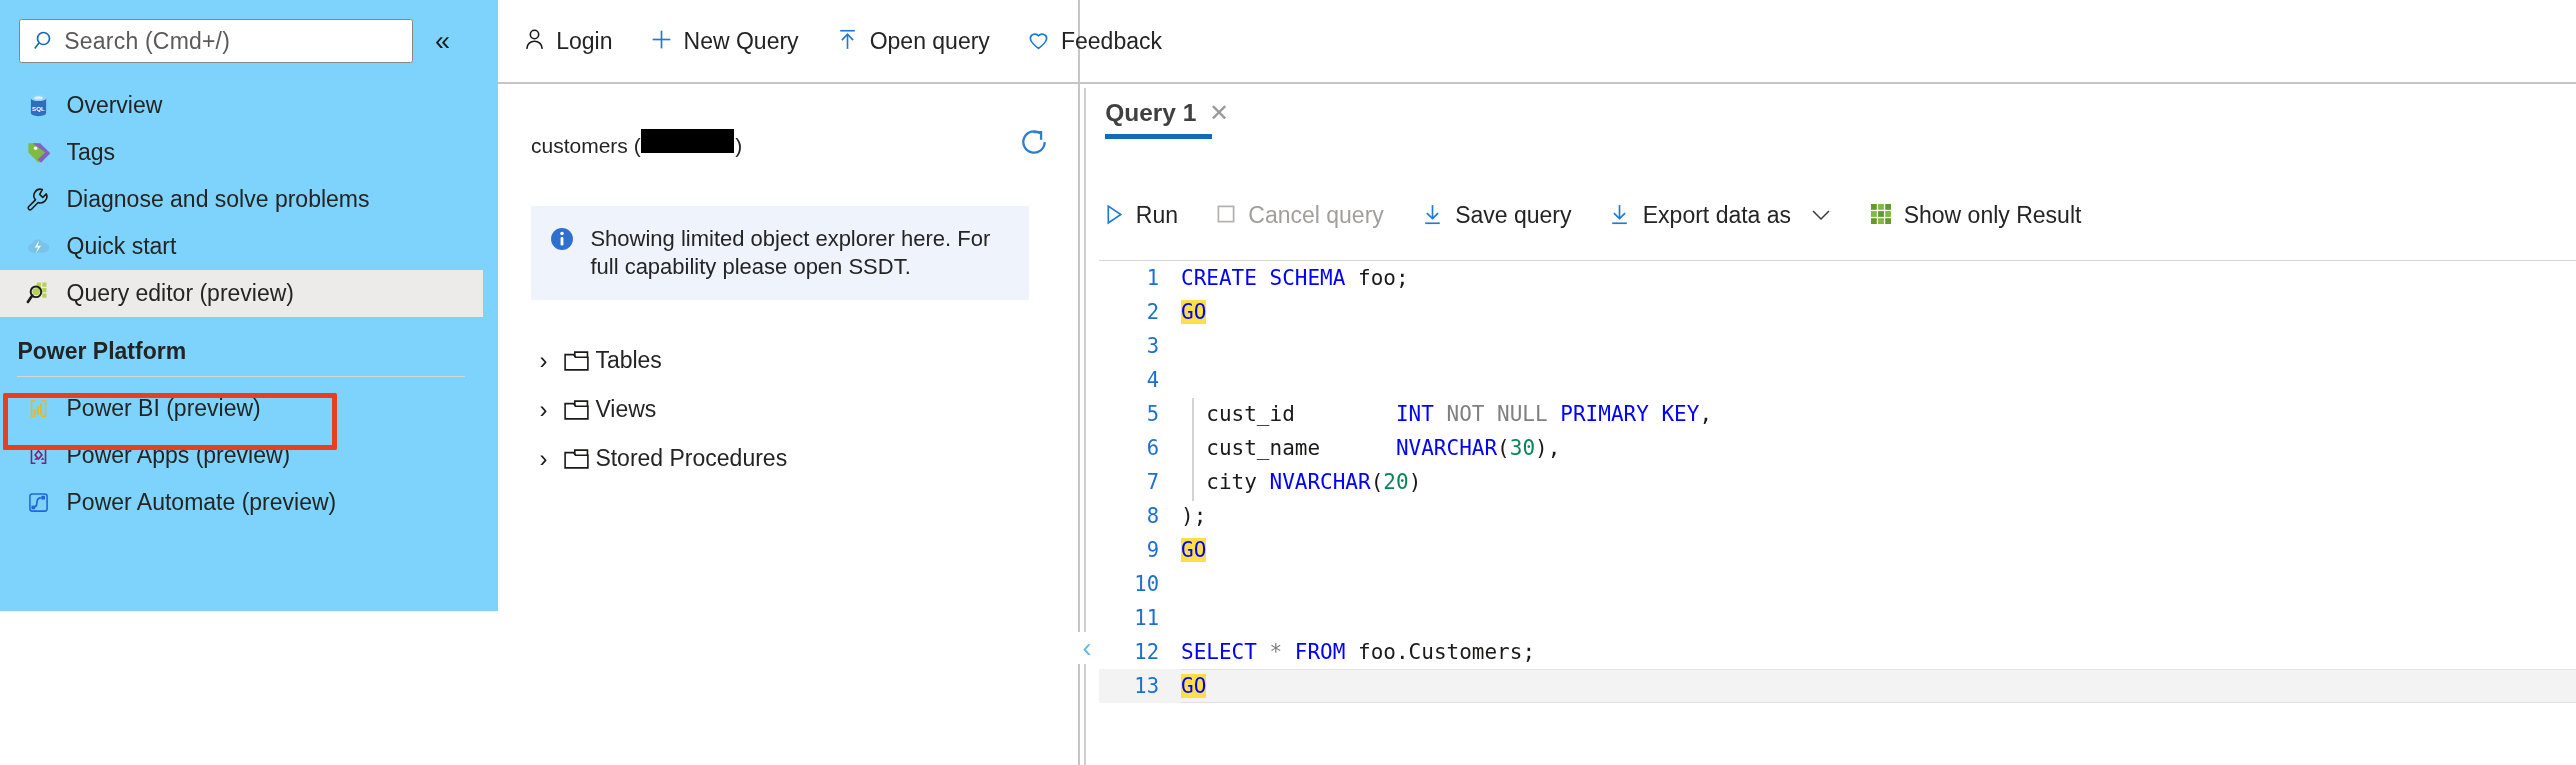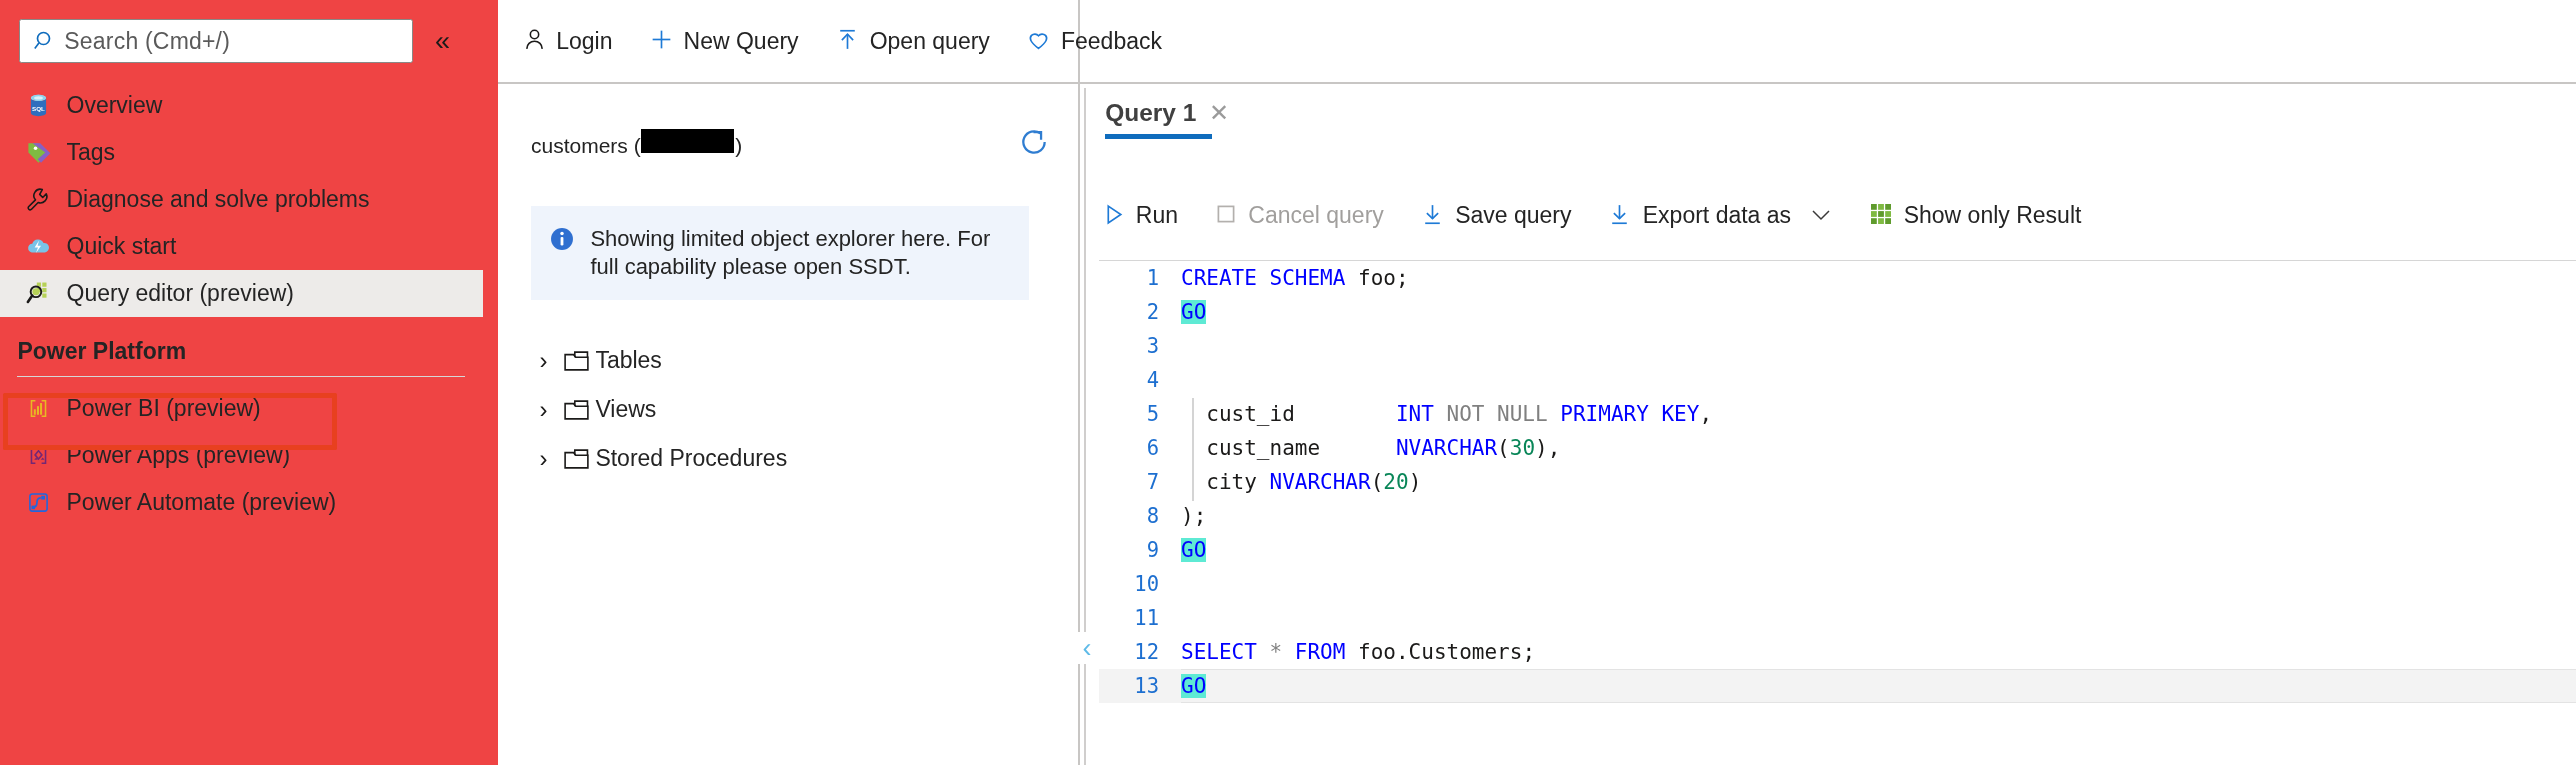--- a/index.html
+++ b/index.html
@@ -7,22 +7,22 @@
     margin: 0; padding: 0;
     width: 2576px; height: 765px;
     background: #ffffff;
     font-family: "Liberation Sans", sans-serif;
     overflow: hidden;
   }
   #app { position: relative; width: 2576px; height: 765px; display: flex; }
 
   
   .sidebar {
-    width: 498px; height: 765px; flex: 0 0 498px;
-    background: #ef4444; position: relative;
+    width: 498px; height: 611px; flex: 0 0 498px;
+    background: #7dd3fc; position: relative;
   }
   .search-row { display: flex; align-items: center; padding: 19px 0 0 19px; }
   .search-box {
     width: 394px; height: 44px;
     border: 1.6px solid #8a8886; border-radius: 2.4px;
     display: flex; align-items: center; padding: 0 11px;
     background: #fff;
   }
   .search-icon { flex: 0 0 27px; height: 27px; display: flex; align-items: center; justify-content: center; }
   .search-ph { font-size: 23px; color: #5a5a5a; margin-left: 6.3px; letter-spacing: 0.2px; }
@@ -139,21 +139,21 @@
   .code-row.current::after  { content:""; position:absolute; left:82px; right:0; bottom:0; height:0.8px; background:#e3e3e3; }
   .gutter {
     flex: 0 0 82px; text-align: right; padding-right: 22px;
     color: #1d6fd0; font-size: 20.5px; font-family: "DejaVu Sans Mono", monospace;
   }
   .code-text { white-space: pre; position: relative; }
   .tok-kw  { color: #0000ff; }
   .tok-plain { color: #1b1a19; }
   .tok-dim { color: #808080; }
   .tok-num { color: #098658; }
-  .tok-hl  { background: #5eead4; }
+  .tok-hl  { background: #fde047; }
   .indent-guide { position: absolute; left: 93px; width: 1.6px; background: #d4d4d4; }
 </style>
 </head>
 <body>
 
 <div id="app">
 
   <div class="sidebar">
 
     <div class="search-row">

